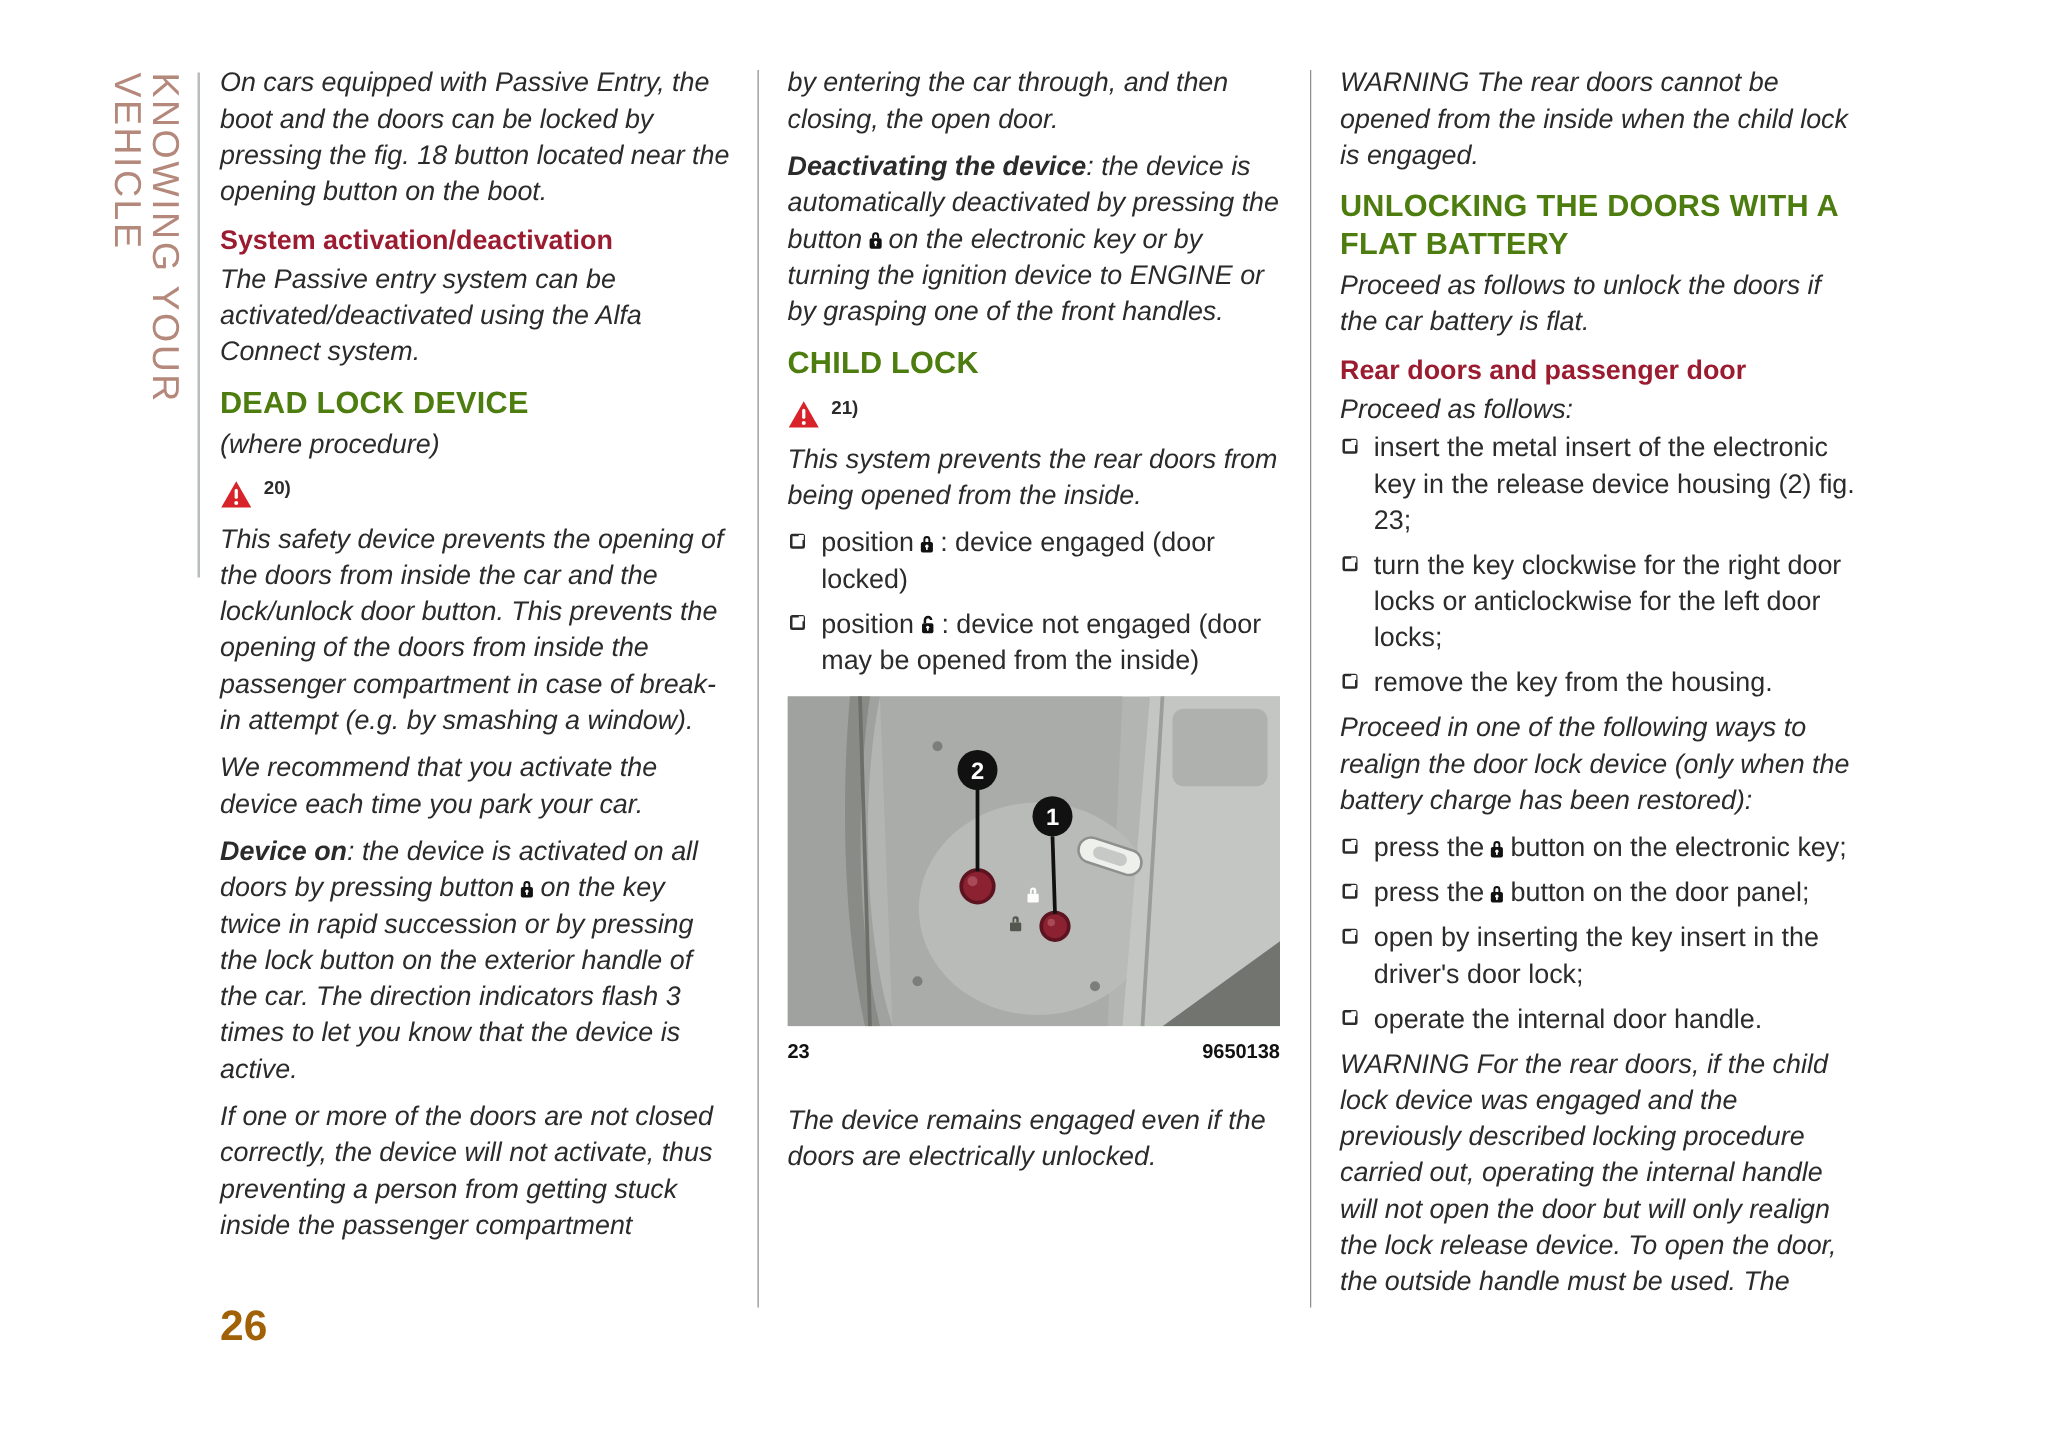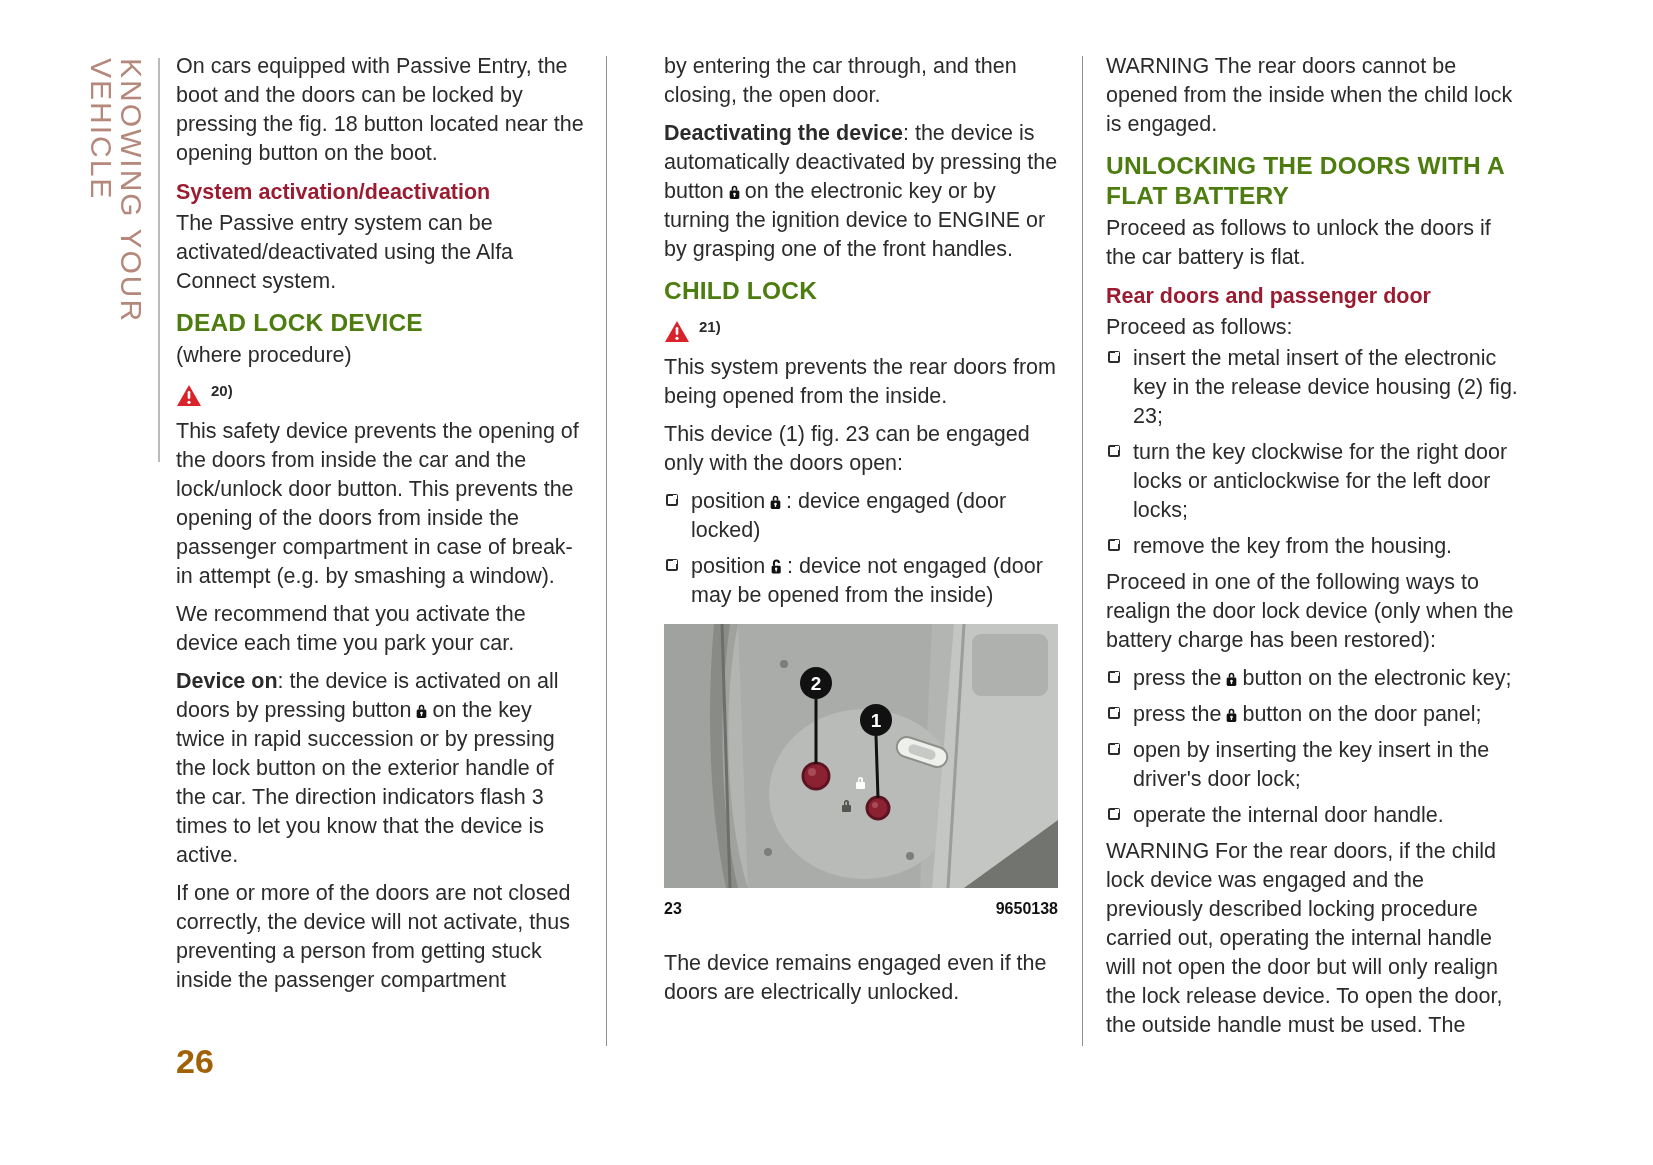--- a/index.html
+++ b/index.html
@@ -19,25 +19,25 @@
     writing-mode: vertical-rl;
     font-size: 30px; letter-spacing: 2px;
     color: #b4887a; height: 408px; line-height: 1;
   }
   .sidebar-rule { width: 2px; height: 404px; background: #b9bcbe; margin-left: 12px; }
 
   
   .cols { position: absolute; left: 176px; top: 52px; display: flex; }
   .col  { font-size: 21.5px; line-height: 29px; }
   .col1 { width: 410px; }
-  .col2 { width: 398px; margin-left: 34px; }
+  .col2 { width: 398px; }
   .col3 { width: 412px; }
   .sep  { width: 1px; background: #8f8f8f; height: 990px; margin: 4px 23px 0 20px; flex: 0 0 1px; }
 
-  p { margin: 0 0 9px 0; }
+  p { margin: 0 0 9px 0; font-style: italic; }
   .tight { margin-bottom: 2px; }
 
   .h-sub   { color: #9b1c30; font-weight: bold; font-size: 21.5px; margin: 10px 0 2px; }
   .h-main  { color: #4d7c0f; font-weight: bold; font-size: 24.5px; line-height: 30px; margin: 12px 0 3px; letter-spacing: 0.2px; }
 
   .warn-row { display: flex; align-items: flex-end; gap: 9px; margin: 8px 0 10px; }
   .warn-ref { font-weight: bold; font-size: 15px; position: relative; top: -2px; }
   .warn-tri { width: 26px; height: 23px; flex: 0 0 26px; }
 
   .bullet { position: relative; padding-left: 27px; margin-bottom: 7px; }
@@ -118,21 +118,20 @@
       <div class="warn-row">
         <svg class="warn-tri" viewBox="0 0 26 23">
           <path d="M13 1 L25 22 H1 Z" fill="#d8232a"></path>
           <rect x="11.7" y="7" width="2.6" height="8" rx="1.3" fill="#ffffff"></rect>
           <circle cx="13" cy="18.3" r="1.6" fill="#ffffff"></circle>
         </svg>
         <span class="warn-ref">21)</span>
       </div>
 
       <p>This system prevents the rear doors from being opened from the inside.</p>
-      <p>This device (1) fig. 23 can be engaged only with the doors open:</p>
 
       <div class="bullet"><span class="sq"></span><span>position</span><svg class="icon-lock" width="13" height="16" viewBox="0 0 14 17">
             <path d="M4 7V4.8a3 3 0 0 1 6 0V7H8.3V4.8a1.3 1.3 0 0 0-2.6 0V7z" fill="#111"></path>
             <rect x="1.8" y="7" width="10.4" height="9" rx="1.6" fill="#111"></rect>
             <circle cx="7" cy="10.6" r="1.4" fill="#fff"></circle>
             <rect x="6.3" y="10.8" width="1.4" height="3" fill="#fff"></rect>
           </svg><span>: device engaged (door locked)</span></div>
 
       <div class="bullet"><span class="sq"></span><span>position</span><svg class="icon-lock" width="14" height="17" viewBox="0 0 16 18">
             <path d="M4.5 8V5a4 4 0 0 1 8 0h-2.3a1.7 1.7 0 0 0-3.4 0v3z" fill="#111"></path>

